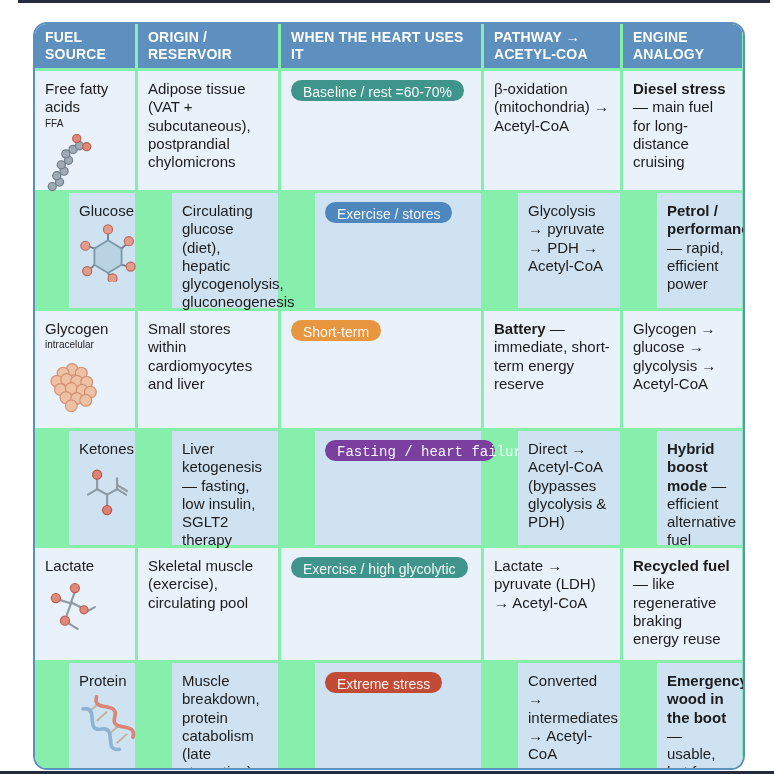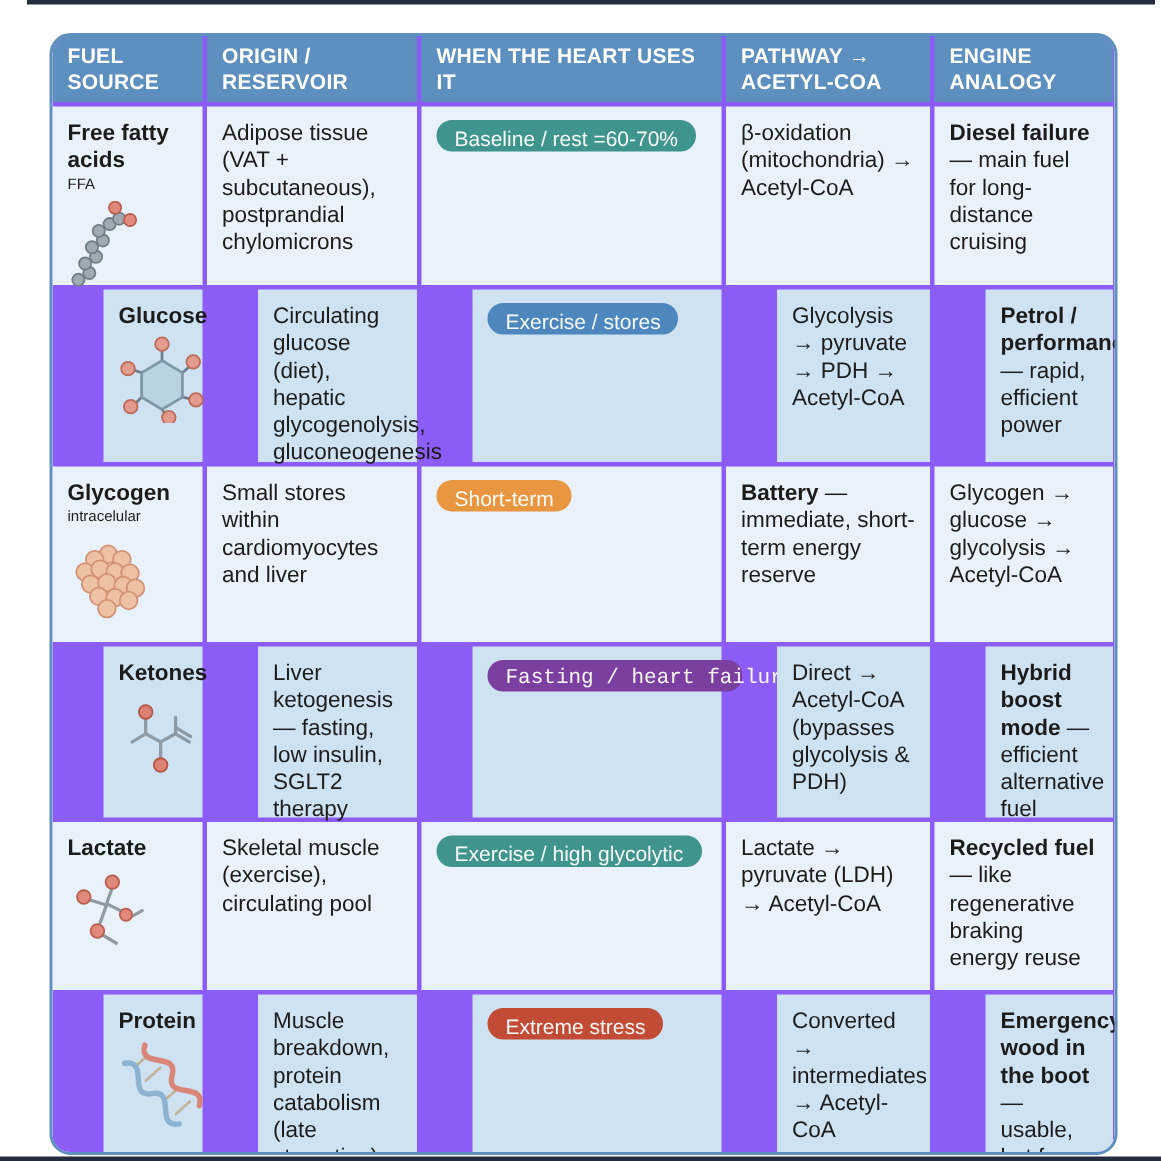--- a/index.html
+++ b/index.html
@@ -11,30 +11,30 @@
   #edge-top{top:0;left:18px;right:4px;}
   #edge-bottom{bottom:0;left:0;right:0;}
   .table-wrap{
     position:absolute;left:33px;top:22px;width:708px;
     border:2px solid var(--border,#5d8fbf);border-radius:14px;overflow:hidden;background:#fff;
   }
   .grid{
     display:grid;
     grid-template-columns:100px 140px 200px 136px 119px;
     grid-template-rows:44px 119px 115px 117px 114px 112px 105px;
-    gap:3px;background:#8b5cf6;
+    gap:3px;background:#86efac;
   }
   .cell{padding:9px 10px;font-size:15px;line-height:1.22;}
   .cell.header{
     background:var(--header,#5d8fbf);color:#fff;font-weight:bold;font-size:14px;
     line-height:1.18;display:flex;align-items:center;letter-spacing:.2px;
   }
   .row-odd{background:var(--rowLight,#e9f1fa);}
   .row-even{background:var(--rowDark,#cfe2f2);margin-left:34px;}
-  .fuel-name{font-weight:bold;font-size:15px;}
+  .fuel-name{font-weight:normal;font-size:15px;}
   .fuel-sub{font-size:10px;margin-top:1px;}
   .fuel-icon{margin-top:4px;width:58px;height:58px;display:block;}
   .badge{
     display:inline-block;border-radius:15px;padding:4px 12px 0;
     color:rgba(255,255,255,.95);font-size:14px;white-space:nowrap;max-width:100%;
   }
   .analogy b{font-weight:bold;}
 </style>
 </head>
 <body style="--header: #5d8fbf; --border: #5d8fbf; --rowLight: #e9f1fa; --rowDark: #cfe2f2; --edge: #252b3f;">
@@ -87,21 +87,21 @@
           </svg></div>
       </div>
       <div class="cell row-odd">
         <div class="">Adipose tissue (VAT + subcutaneous), postprandial chylomicrons</div>
       </div>
       <div class="cell row-odd"><div class="badge" style="background: rgb(63, 148, 139);">Baseline / rest =60-70%</div></div>
       <div class="cell row-odd">
         <div class="">β-oxidation (mitochondria) → Acetyl-CoA</div>
       </div>
       <div class="cell row-odd analogy">
-        <div class=""><b>Diesel failure</b> — main fuel for long-distance cruising</div>
+        <div class=""><b>Diesel stress</b> — main fuel for long-distance cruising</div>
       </div>
       <div class="cell row-even">
         <div class="fuel-name">Glucose</div>
         <div class="fuel-icon"><svg viewBox="0 0 64 64">
             <line x1="32" y1="18" x2="32" y2="7" stroke="#707d88" stroke-width="2" stroke-linecap="round"></line>
             <line x1="47" y1="27" x2="55" y2="20" stroke="#707d88" stroke-width="2" stroke-linecap="round"></line>
             <line x1="47" y1="45" x2="56" y2="47" stroke="#707d88" stroke-width="2" stroke-linecap="round"></line>
             <line x1="32" y1="54" x2="36" y2="60" stroke="#707d88" stroke-width="2" stroke-linecap="round"></line>
             <line x1="17" y1="45" x2="10" y2="52" stroke="#707d88" stroke-width="2" stroke-linecap="round"></line>
             <line x1="17" y1="27" x2="8" y2="24" stroke="#707d88" stroke-width="2" stroke-linecap="round"></line>

